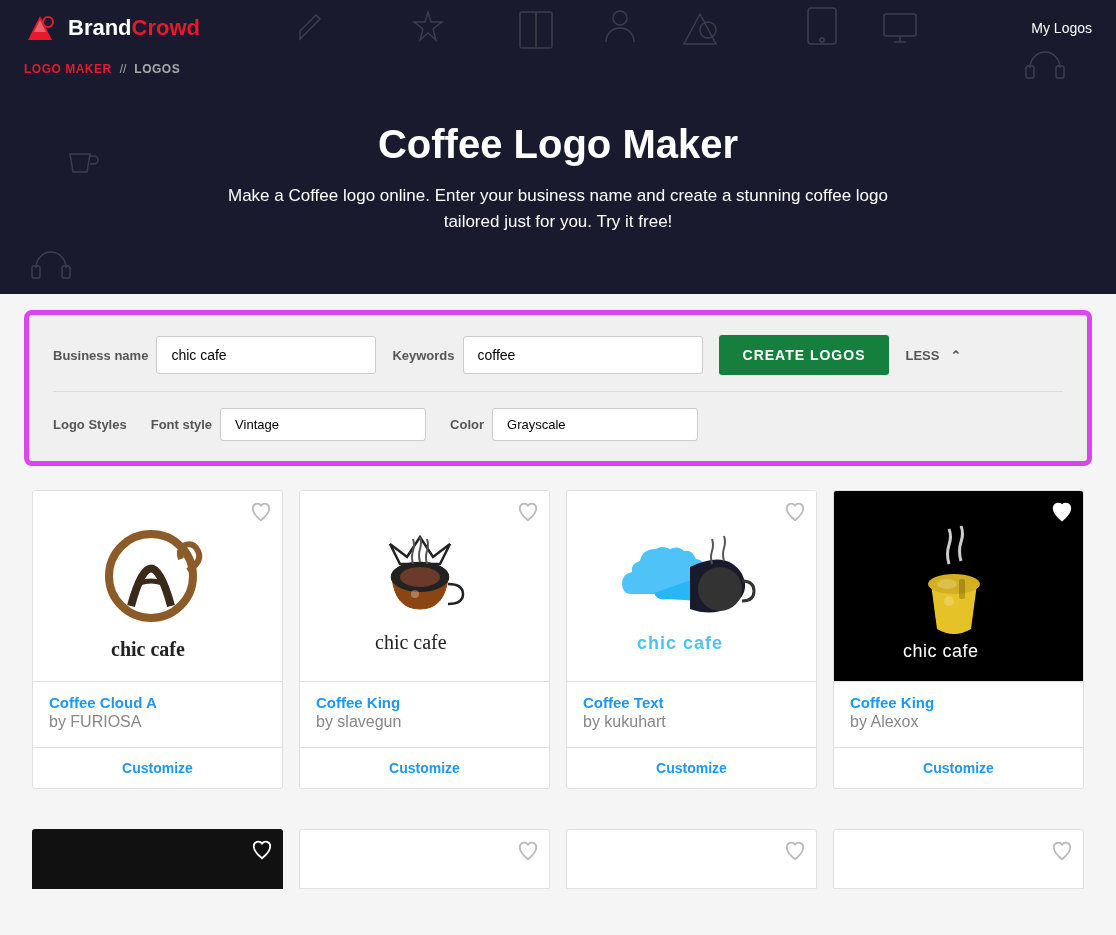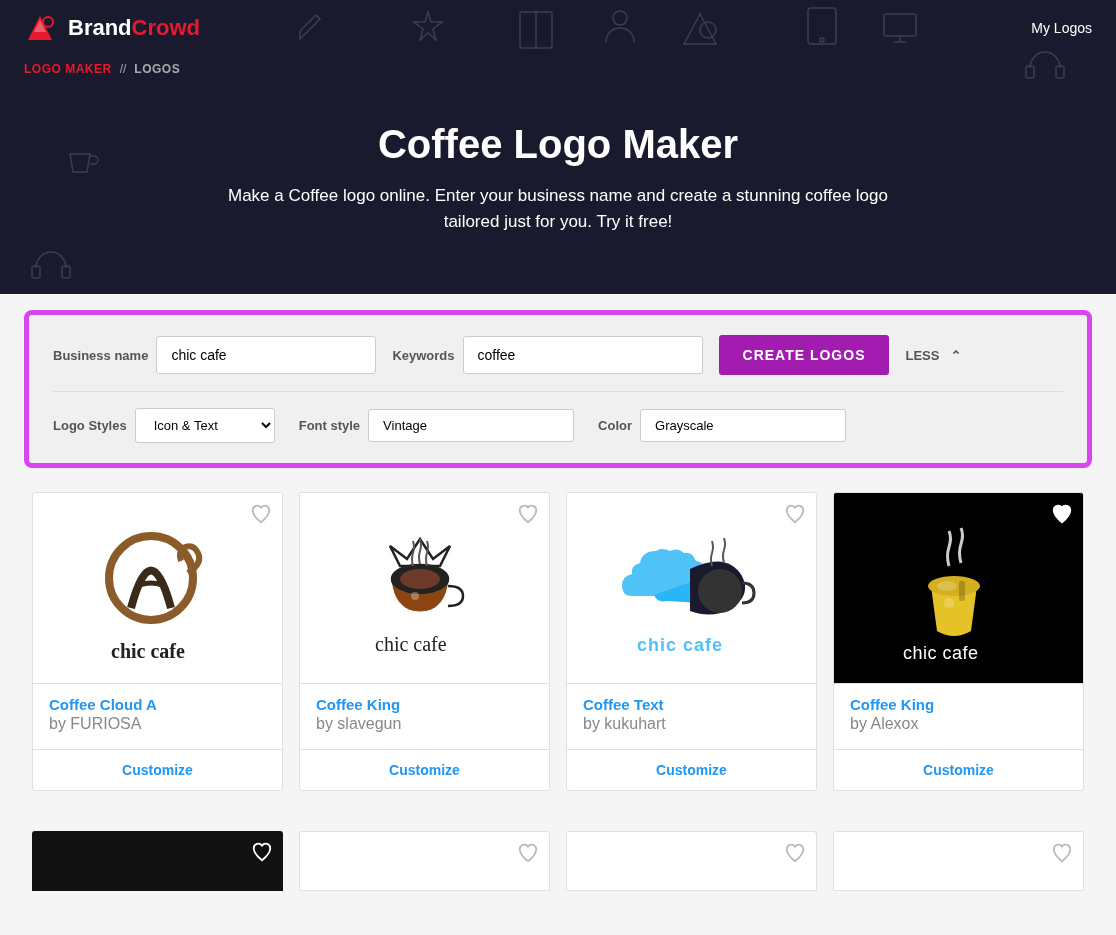--- a/index.html
+++ b/index.html
@@ -112,21 +112,21 @@
       border: 1px solid #ccc;
       border-radius: 3px;
       padding: 10px 14px;
       font-size: 14px;
       outline: none;
       background: #fff;
     }
     .business-input { width: 220px; }
     .keywords-input { width: 240px; }
     .create-btn {
-      background: #a21caf;
+      background: #15803d;
       color: #fff;
       border: none;
       padding: 12px 24px;
       font-size: 14px;
       font-weight: bold;
       letter-spacing: 1px;
       cursor: pointer;
       border-radius: 3px;
       text-align: center;
     }
@@ -360,25 +360,20 @@
     <button class="create-btn">CREATE LOGOS</button>
     <button class="less-btn">
       <span>LESS</span>
       <span>⌃</span>
     </button>
   </div>
   <hr class="divider">
   <div class="filter-row">
     <div class="filter-group">
       <span class="filter-label">Logo Styles</span>
-      <select class="filter-select">
-        <option>Icon &amp; Text</option>
-        <option>Icon Only</option>
-        <option>Text Only</option>
-      </select>
     </div>
     <div class="filter-group">
       <span class="filter-label">Font style</span>
       <input class="filter-input" type="text" value="Vintage" style="">
     </div>
     <div class="filter-group">
       <span class="filter-label">Color</span>
       <input class="filter-input" type="text" value="Grayscale" style="">
     </div>
   </div>

